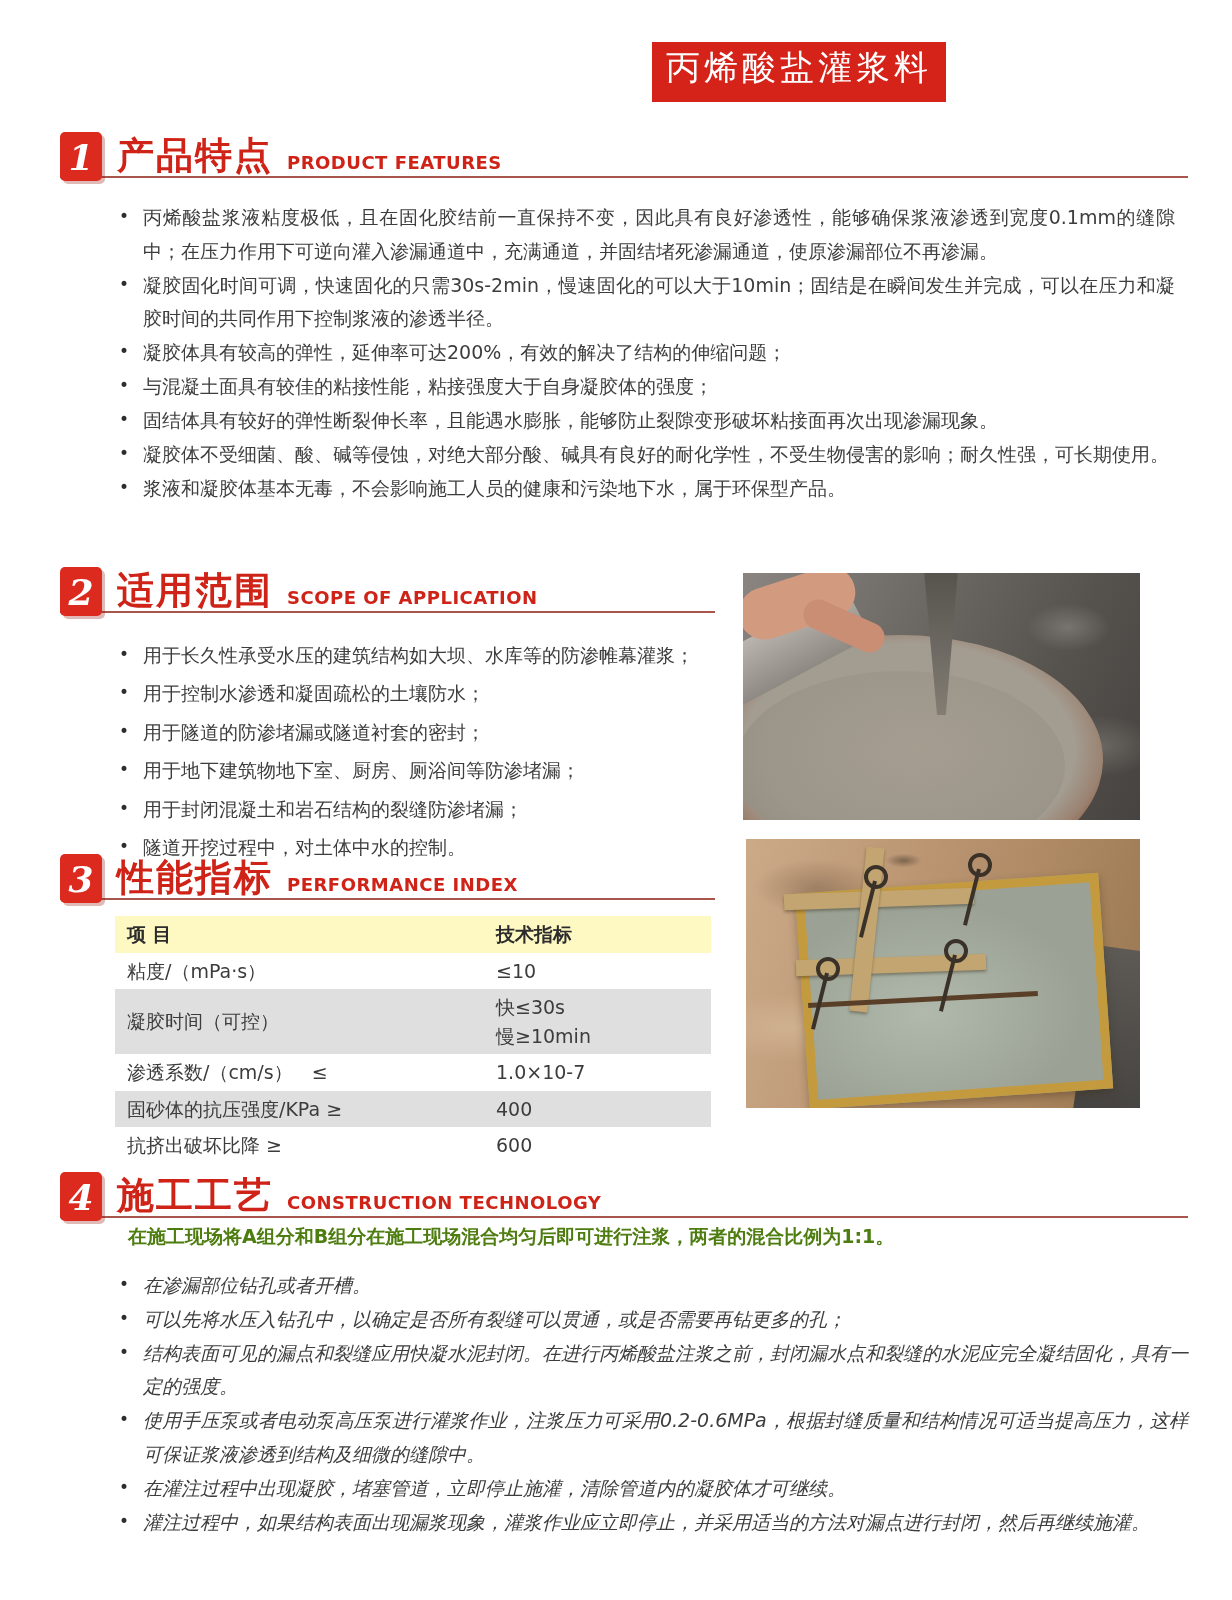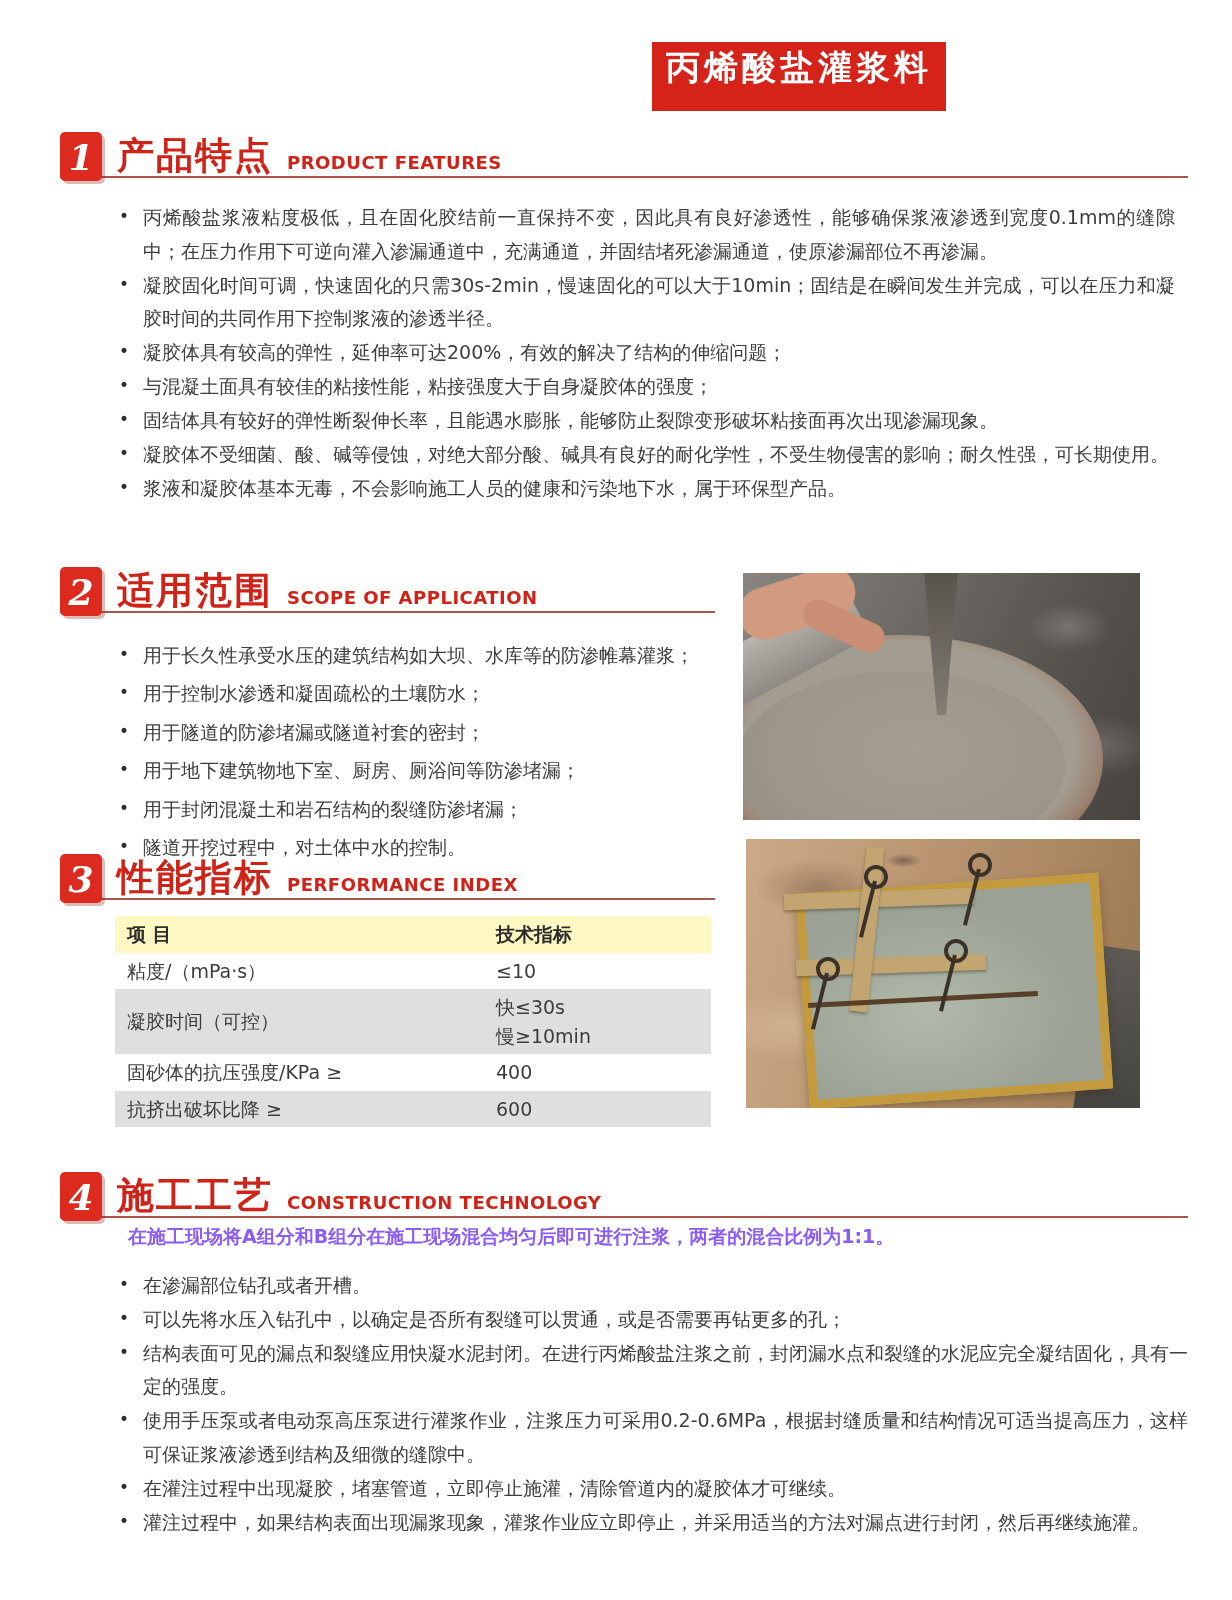--- a/index.html
+++ b/index.html
@@ -6,22 +6,22 @@
   .page{
     position:relative; width:1232px; height:1600px; margin:0 auto;
     background:#ffffff; overflow:hidden;
     font-family:"DejaVu Sans","Liberation Sans",sans-serif;
     color:#3d3d3d;
   }
   
   .banner{
     position:absolute; left:652px; top:42px;
     background:#d6231a; color:#ffffff;
-    font-size:34px; font-weight:bold; letter-spacing:4px;
-    padding:5px 14px 23px 14px; line-height:1.2;
+    font-size:34px; font-weight:normal; letter-spacing:4px;
+    padding:5px 14px 14px 14px; line-height:1.2;
   }
   
   .sec-header{position:absolute; left:60px;}
   .sec-rule{position:absolute; left:0; bottom:0; height:2px; background:#a8564c;}
   .sec-rule.full{width:1128px;}
   .sec-rule.short{width:655px;}
   .sec-num{
     position:absolute; left:0; bottom:-3px;
     width:42px; height:49px;
     background:#dd2a1f; border-radius:5px;
@@ -48,21 +48,21 @@
   }
   ul.bullets li{position:relative; padding-left:30px;}
   ul.bullets li::before{
     content:"\2022"; position:absolute; left:6px; top:0;
     color:#2e2e2e; font-size:17px;
   }
   ul.bullets.roomy li{margin-bottom:9px; line-height:1.55;}
   
   .s4-intro{
     position:absolute; left:128px; top:1222px; width:1060px;
-    font-size:19px; font-weight:bold; color:#8b5cf6; line-height:1.5;
+    font-size:19px; font-weight:bold; color:#4d7c0f; line-height:1.5;
   }
   
   table.perf{
     position:absolute; left:115px; top:916px; width:596px;
     border-collapse:collapse; font-size:19px; color:#3c3c3c;
   }
   table.perf th, table.perf td{
     text-align:left; padding:4px 12px; line-height:1.5; font-weight:normal;
   }
   table.perf thead th{background:#fef9c3; font-weight:bold; color:#2c2c2c;}
@@ -202,20 +202,26 @@
           </td>
         </tr>
         <tr>
           <td>凝胶时间（可控）</td>
           <td>
             <div>快≤30s</div>
             <div>慢≥10min</div>
           </td>
         </tr>
         <tr>
+          <td>渗透系数/（cm/s）　≤</td>
+          <td>
+            <div>1.0×10-7</div>
+          </td>
+        </tr>
+        <tr>
           <td>固砂体的抗压强度/KPa ≥</td>
           <td>
             <div>400</div>
           </td>
         </tr>
         <tr>
           <td>抗挤出破坏比降 ≥</td>
           <td>
             <div>600</div>
           </td>
@@ -243,21 +249,21 @@
     <div class="sec-rule full"></div>
     <div class="sec-num">4</div>
     <div class="sec-titles">
       <span class="sec-title-cn">施工工艺</span>
       <span class="sec-title-en">CONSTRUCTION TECHNOLOGY</span>
     </div>
   </div>
 
   <div class="s4-intro">在施工现场将A组分和B组分在施工现场混合均匀后即可进行注浆，两者的混合比例为1:1。</div>
 
-  <ul class="bullets" style="left:100px; top:1256px; width:1075px;">
+  <ul class="bullets" style="left:100px; top:1256px; width:1075px;font-style:italic;">
       <li>在渗漏部位钻孔或者开槽。</li>
       <li>可以先将水压入钻孔中，以确定是否所有裂缝可以贯通，或是否需要再钻更多的孔；</li>
       <li>结构表面可见的漏点和裂缝应用快凝水泥封闭。在进行丙烯酸盐注浆之前，封闭漏水点和裂缝的水泥应完全凝结固化，具有一定的强度。</li>
       <li>使用手压泵或者电动泵高压泵进行灌浆作业，注浆压力可采用0.2-0.6MPa，根据封缝质量和结构情况可适当提高压力，这样可保证浆液渗透到结构及细微的缝隙中。</li>
       <li>在灌注过程中出现凝胶，堵塞管道，立即停止施灌，清除管道内的凝胶体才可继续。</li>
       <li>灌注过程中，如果结构表面出现漏浆现象，灌浆作业应立即停止，并采用适当的方法对漏点进行封闭，然后再继续施灌。</li>
     </ul>
 
 </div>
 

